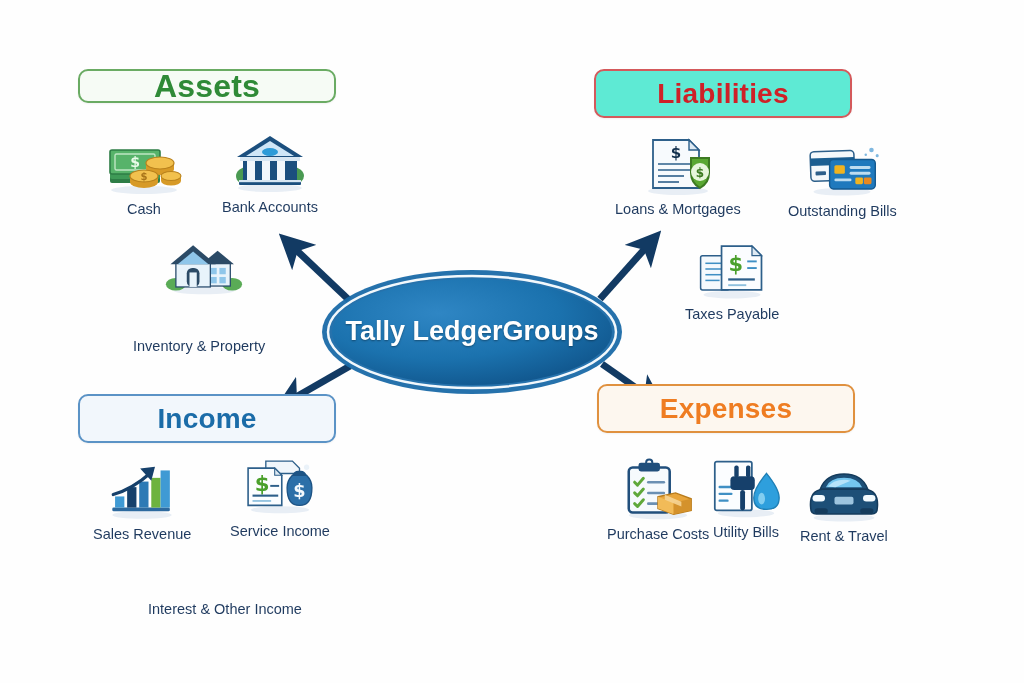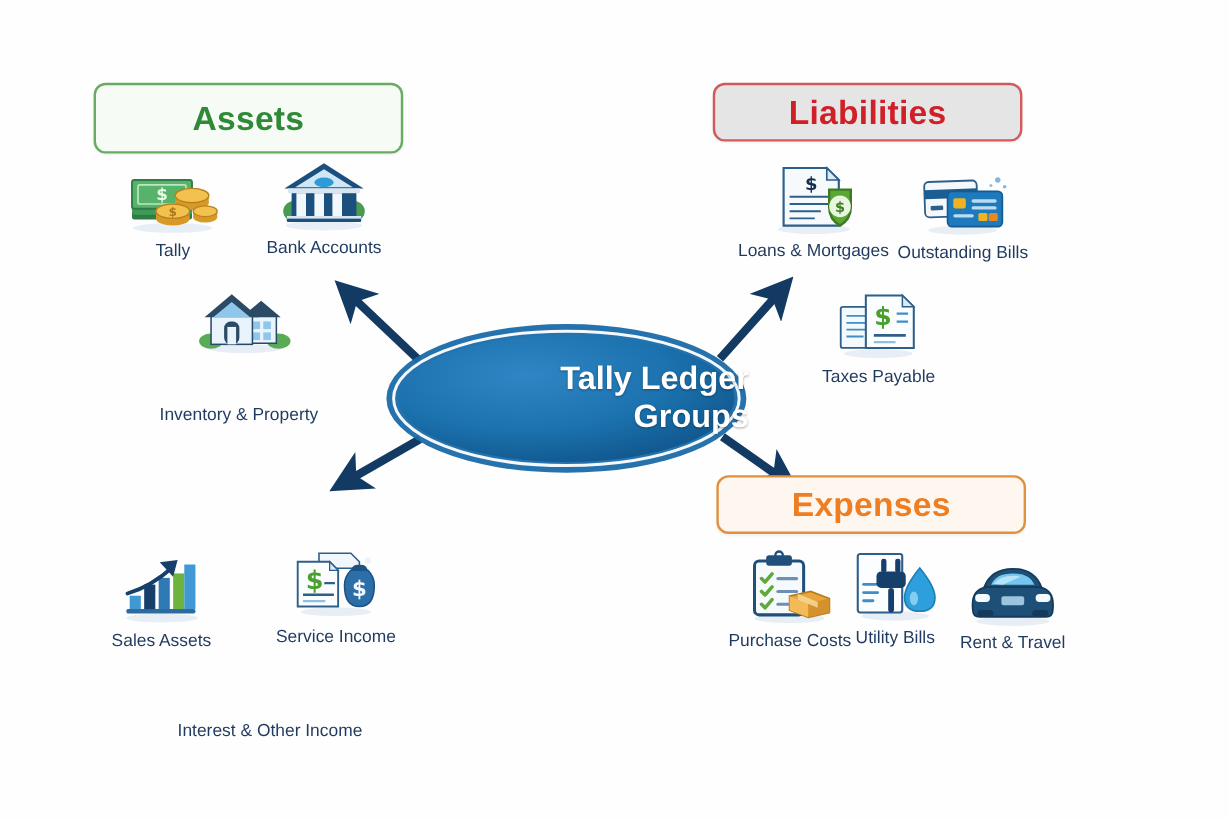--- a/index.html
+++ b/index.html
@@ -24,59 +24,59 @@
     box-sizing: border-box;
     border-radius: 10px;
     display: flex;
     align-items: center;
     justify-content: center;
     font-weight: bold;
     letter-spacing: .2px;
     box-shadow: 0 1px 2px rgba(0,0,0,.05);
   }
   .pill-assets {
-    left: 78px; top: 69px; width: 258px; height: 59px;
+    left: 78px; top: 69px; width: 258px; height: 34px;
     background: #f6fbf5;
     border: 2px solid #6aab63;
     color: #2f8a37;
-    font-size: 28px;
+    font-size: 32px;
   }
   .pill-liabilities {
     left: 594px; top: 69px; width: 258px; height: 49px;
-    background: #e5e5e5;
+    background: #5eead4;
     border: 2px solid #d4595b;
     color: #cf2027;
     font-size: 28px;
   }
   .pill-income {
     left: 78px; top: 394px; width: 258px; height: 49px;
     background: #f2f7fc;
     border: 2px solid #5b93c6;
     color: #1b6ca8;
     font-size: 28px;
   }
   .pill-expenses {
-    left: 597px; top: 396px; width: 258px; height: 49px;
+    left: 597px; top: 384px; width: 258px; height: 49px;
     background: #fdf7ef;
     border: 2px solid #e0913f;
     color: #ef7d22;
     font-size: 28px;
   }
 
   
   #center-ellipse {
     position: absolute;
     left: 320px; top: 268px;
     width: 304px; height: 128px;
   }
   #center-ellipse .ell-text {
     position: absolute;
     left: 0; top: 0; width: 100%; height: 100%;
-    display: flex; flex-direction: column;
-    align-items: flex-end; justify-content: center;
+    display: flex; flex-direction: row;
+    align-items: center; justify-content: center;
     color: #ffffff;
     font-size: 27px;
     font-weight: bold;
     line-height: 1.18;
     text-shadow: 0 1px 2px rgba(0,0,0,.35);
     pointer-events: none;
   }
 
   
   .item {
@@ -160,21 +160,21 @@
           <ellipse cx="66" cy="47" rx="10" ry="4.5" fill="#d79a27"></ellipse>
           <rect x="56" y="42" width="20" height="5" fill="#d79a27"></rect>
           <ellipse cx="66" cy="42" rx="10" ry="4.5" fill="#f2c14e" stroke="#b9821d" stroke-width="1.1"></ellipse>
           <ellipse cx="39" cy="48" rx="14" ry="6" fill="#d79a27"></ellipse>
           <rect x="25" y="42" width="28" height="6" fill="#d79a27"></rect>
           <ellipse cx="39" cy="42" rx="14" ry="6" fill="#f2c14e" stroke="#b9821d" stroke-width="1.2"></ellipse>
           <text x="39" y="46" font-family="DejaVu Sans, sans-serif" font-size="10" font-weight="bold" fill="#a9751a" text-anchor="middle">$</text>
         </g>
       </svg>
     </div>
-    <div class="item-label">Tally</div>
+    <div class="item-label">Cash</div>
   </div>
 
   <div class="item" style="left:222px; top:128px;">
     <div class="icon-box">
       <svg width="78" height="64" viewBox="0 0 78 64">
         <ellipse cx="39" cy="58" rx="32" ry="4" fill="#e8eef5"></ellipse>
         <ellipse cx="16" cy="46" rx="11" ry="9" fill="#4a9a52"></ellipse>
         <ellipse cx="62" cy="46" rx="11" ry="9" fill="#4a9a52"></ellipse>
         <path d="M39 6 L72 27 L6 27 Z" fill="#1b4f7e"></path>
         <path d="M39 11 L63 26 L15 26 Z" fill="#cfe6f7"></path>
@@ -231,21 +231,21 @@
           <line x1="19" y1="50" x2="40" y2="50"></line>
         </g>
         <path d="M52 26 L70 26 L70 41 Q70 51 61 56 Q52 51 52 41 Z" fill="#5aa832" stroke="#3d7a22" stroke-width="2"></path>
         <circle cx="61" cy="40" r="9" fill="#e7f6dc"></circle>
         <text x="61" y="45" font-family="DejaVu Sans, sans-serif" font-size="12" font-weight="bold" fill="#3d7a22" text-anchor="middle">$</text>
       </svg>
     </div>
     <div class="item-label">Loans &amp; Mortgages</div>
   </div>
 
-  <div class="item" style="left:748px; top:132px;align-items:center;">
+  <div class="item" style="left:788px; top:132px;align-items:center;">
     <div class="icon-box">
       <svg width="82" height="60" viewBox="0 0 82 60">
         <ellipse cx="41" cy="55" rx="30" ry="4" fill="#e8eef5"></ellipse>
         <g transform="rotate(-2 36 30)">
           <rect x="8" y="12" width="46" height="31" rx="4" fill="#f4f8fb" stroke="#2d5f8a" stroke-width="1.6"></rect>
           <rect x="8" y="19" width="46" height="8" fill="#1b5e91"></rect>
           <rect x="13" y="33" width="11" height="4" rx="1" fill="#2d5f8a"></rect>
         </g>
         <g>
           <rect x="28" y="21" width="48" height="31" rx="4" fill="#1f79bd" stroke="#155a90" stroke-width="1.5"></rect>
@@ -286,36 +286,39 @@
           <line x1="57" y1="24" x2="67" y2="24"></line>
           <line x1="57" y1="31" x2="67" y2="31"></line>
         </g>
         <line x1="37" y1="43" x2="65" y2="43" stroke="#2d5f8a" stroke-width="2.4"></line>
         <line x1="37" y1="49" x2="56" y2="49" stroke="#8fc0de" stroke-width="2"></line>
       </svg>
     </div>
     <div class="item-label">Taxes Payable</div>
   </div>
 
+  <div class="pill pill-income">
+    <span>Income</span>
+  </div>
 
   <div class="item" style="left:93px; top:455px;">
     <div class="icon-box">
       <svg width="84" height="64" viewBox="0 0 84 64">
         <ellipse cx="42" cy="60" rx="32" ry="4" fill="#e8eef5"></ellipse>
         <rect x="10" y="52" width="62" height="4" rx="1.5" fill="#2d6a9f"></rect>
         <rect x="13" y="40" width="10" height="12" fill="#3f9ad4"></rect>
         <rect x="26" y="30" width="10" height="22" fill="#16406b"></rect>
         <rect x="39" y="24" width="10" height="28" fill="#2d7ab5"></rect>
         <rect x="52" y="20" width="10" height="32" fill="#6db33f"></rect>
         <rect x="62" y="12" width="10" height="40" fill="#3f9ad4"></rect>
         <path d="M11 38 Q32 32 52 14" fill="none" stroke="#16406b" stroke-width="3.4" stroke-linecap="round"></path>
         <path d="M40 10 L56 8 L52 23 Z" fill="#16406b"></path>
       </svg>
     </div>
-    <div class="item-label">Sales Assets</div>
+    <div class="item-label">Sales Revenue</div>
   </div>
 
   <div class="item" style="left:230px; top:452px;">
     <div class="icon-box">
       <svg width="88" height="66" viewBox="0 0 88 66">
         <ellipse cx="44" cy="61" rx="33" ry="4" fill="#e8eef5"></ellipse>
         <path d="M28 6 H58 L66 14 V20 H28 Z" fill="#f0f6fb" stroke="#2d5f8a" stroke-width="1.5"></path>
         <path d="M8 14 H38 L46 22 V56 H8 Z" fill="#fbfdff" stroke="#2d5f8a" stroke-width="1.8"></path>
         <path d="M38 14 L46 22 H38 Z" fill="#dde9f3" stroke="#2d5f8a" stroke-width="1.2"></path>
         <text x="24" y="40" font-family="DejaVu Sans, sans-serif" font-size="24" font-weight="bold" fill="#4aa02c" text-anchor="middle">$</text>

